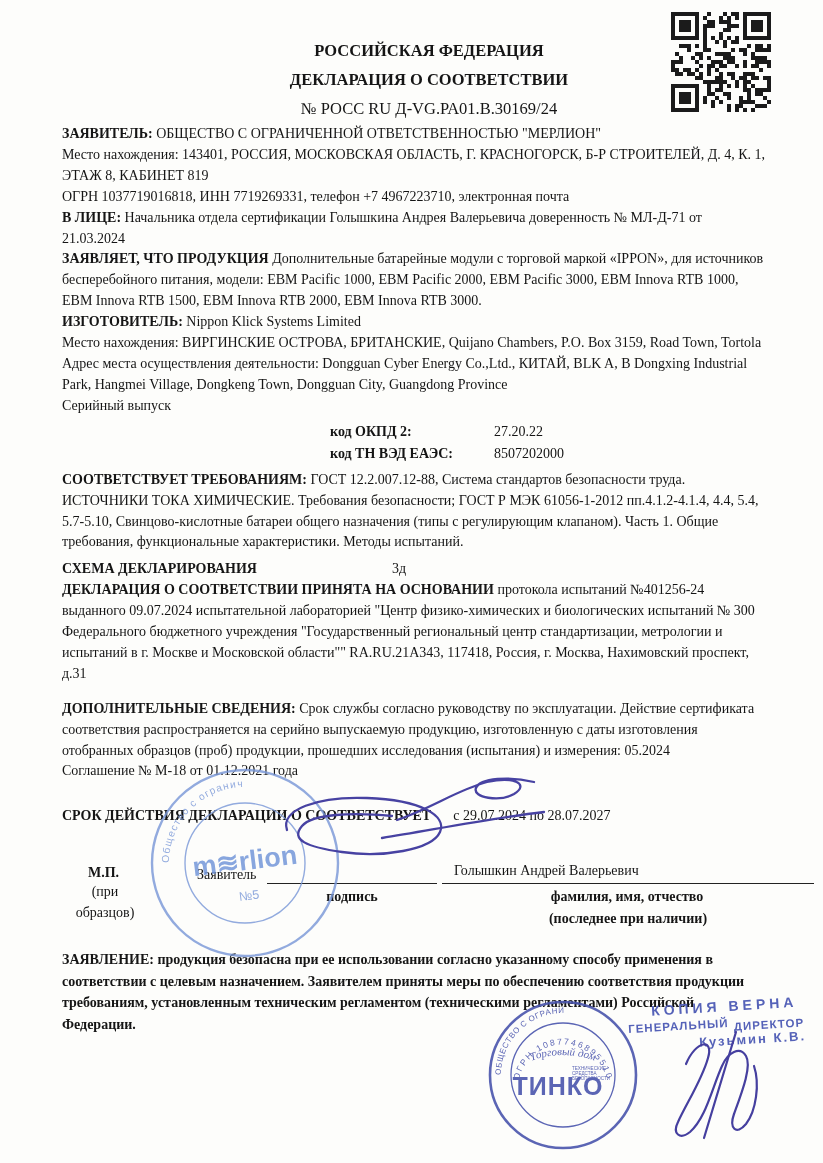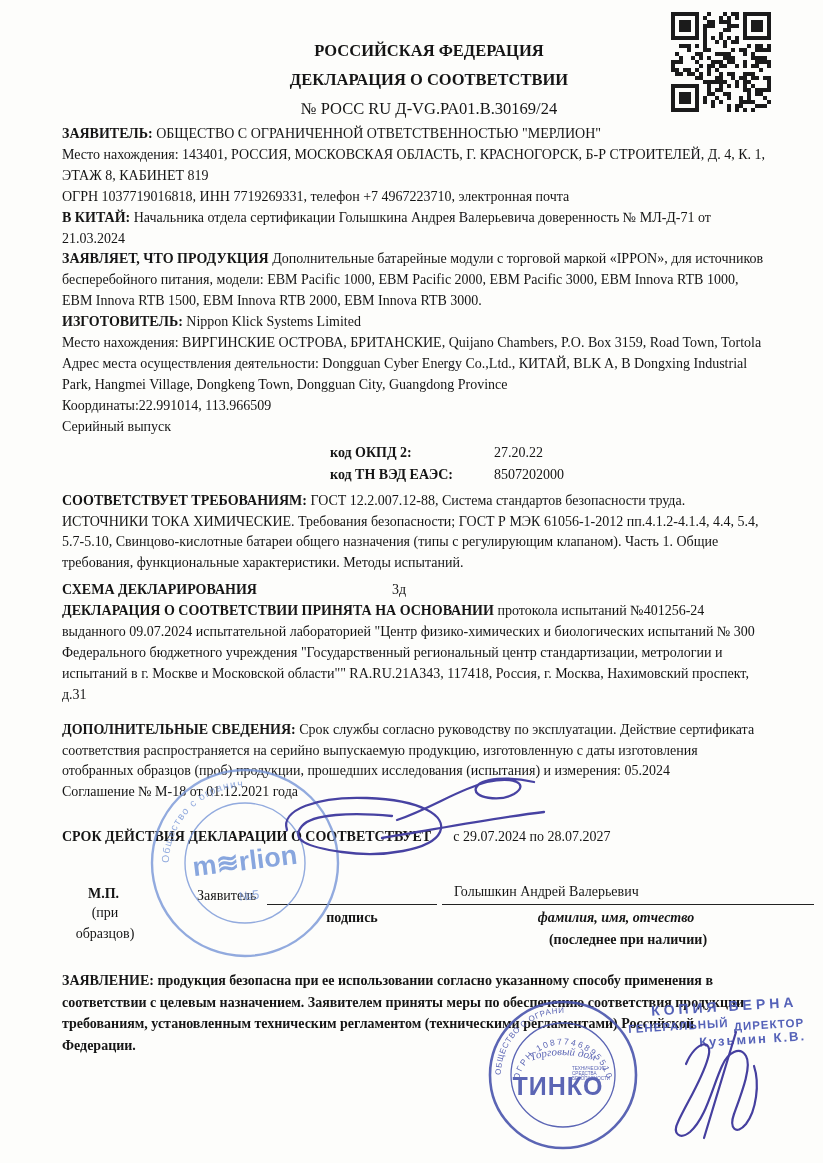--- a/index.html
+++ b/index.html
@@ -28,21 +28,21 @@
   .validity-value{display:inline-block; margin-left:22px;}
   
   .sig-row{position:relative; height:106px; margin-top:10px;}
   .sig-row .mp{position:absolute; left:26px; top:26px; font-weight:700;}
   .sig-row .mp-note{position:absolute; left:0; top:44px; width:86px; font-weight:400; text-align:center; line-height:21px;}
   .sig-row .applicant-label{position:absolute; left:135px; top:28px; font-weight:400;}
   .sig-line{position:absolute; left:205px; top:46px; width:170px; border-bottom:1.6px solid #222;}
   .sig-caption{position:absolute; left:205px; top:50px; width:170px; text-align:center; font-weight:700;}
   .signer-name{position:absolute; left:392px; top:24px;}
   .name-line{position:absolute; left:380px; top:46px; width:372px; border-bottom:1.6px solid #222;}
-  .name-caption{position:absolute; left:368px; top:50px; width:372px; text-align:center; font-weight:700;font-style:italic;}
+  .name-caption{position:absolute; left:379px; top:50px; width:372px; text-align:center; font-weight:700;}
   .name-caption2{position:absolute; left:380px; top:72px; width:372px; text-align:center; font-weight:700;}
   .statement{margin-top:6px; font-weight:700; line-height:21.5px;}
   
   .merlion-stamp{position:absolute; left:148px; top:766px; width:194px; height:194px; z-index:4; opacity:.82;}
   .main-sign{position:absolute; left:262px; top:768px; width:290px; height:105px; z-index:5;}
   .tinko-stamp{position:absolute; left:486px; top:998px; width:154px; height:154px; z-index:4; opacity:.9;}
   .sign2{position:absolute; left:652px; top:1026px; width:128px; height:118px; z-index:6;}
   .copy-stamp{
     position:absolute; left:628px; top:998px; width:200px; z-index:5;
     transform:rotate(-3.5deg);
@@ -353,26 +353,25 @@
         <rect x="64" y="96" width="4" height="4" fill="#1b1b1b"></rect>
         <rect x="72" y="96" width="4" height="4" fill="#1b1b1b"></rect>
         <rect x="80" y="96" width="4" height="4" fill="#1b1b1b"></rect>
       </svg>
   </div>
 
   <div class="content">
     <p class="para"><b>ЗАЯВИТЕЛЬ:</b><span> ОБЩЕСТВО С ОГРАНИЧЕННОЙ ОТВЕТСТВЕННОСТЬЮ "МЕРЛИОН"</span></p>
     <p class="para">Место нахождения: 143401, РОССИЯ, МОСКОВСКАЯ ОБЛАСТЬ, Г. КРАСНОГОРСК, Б-Р СТРОИТЕЛЕЙ, Д. 4, К. 1, ЭТАЖ 8, КАБИНЕТ 819</p>
     <p class="para">ОГРН 1037719016818, ИНН 7719269331, телефон +7 4967223710, электронная почта</p>
-    <p class="para"><b>В КИТАЙ:</b><span> Начальника отдела сертификации Голышкина Андрея Валерьевича доверенность № МЛ-Д-71 от 21.03.2024</span></p>
+    <p class="para"><b>В ЛИЦЕ:</b><span> Начальника отдела сертификации Голышкина Андрея Валерьевича доверенность № МЛ-Д-71 от 21.03.2024</span></p>
     <p class="para"><b>ЗАЯВЛЯЕТ, ЧТО ПРОДУКЦИЯ</b><span> Дополнительные батарейные модули с торговой маркой «IPPON», для источников бесперебойного питания, модели: EBM Pacific 1000, EBM Pacific 2000, EBM Pacific 3000, EBM Innova RTB 1000, EBM Innova RTB 1500, EBM Innova RTB 2000, EBM Innova RTB 3000.</span></p>
     <p class="para"><b>ИЗГОТОВИТЕЛЬ:</b><span> Nippon Klick Systems Limited</span></p>
     <p class="para">Место нахождения: ВИРГИНСКИЕ ОСТРОВА, БРИТАНСКИЕ, Quijano Chambers, P.O. Box 3159, Road Town, Tortola</p>
     <p class="para">Адрес места осуществления деятельности: Dongguan Cyber Energy Co.,Ltd., КИТАЙ, BLK A, B Dongxing Industrial Park, Hangmei Village, Dongkeng Town, Dongguan City, Guangdong Province</p>
-    <p class="para">Координаты:22.991014, 113.966509</p>
     <p class="para">Серийный выпуск</p>
 
     <div class="codes">
       <div class="code-row">
           <b>код ОКПД 2:</b>
           <span>27.20.22</span>
         </div>
       <div class="code-row">
           <b>код ТН ВЭД ЕАЭС:</b>
           <span>8507202000</span>

